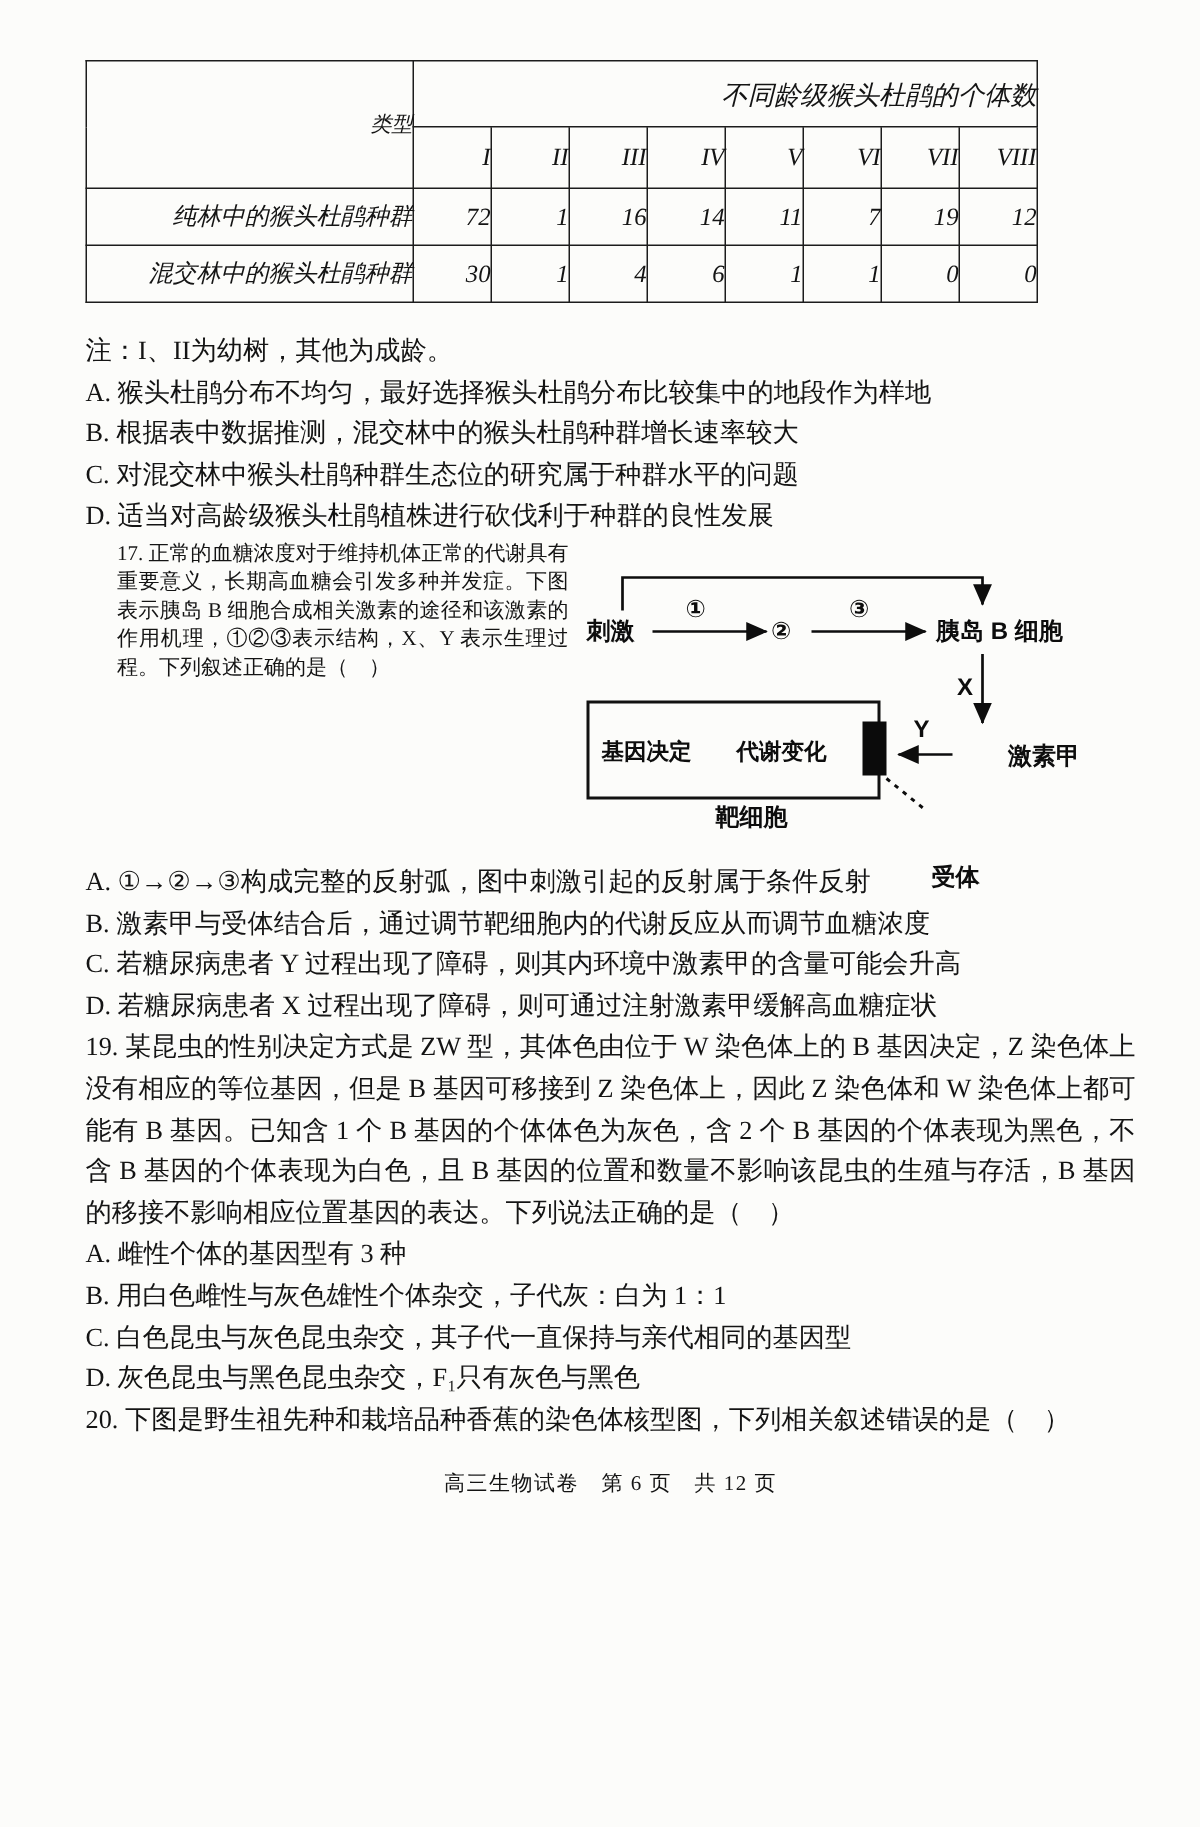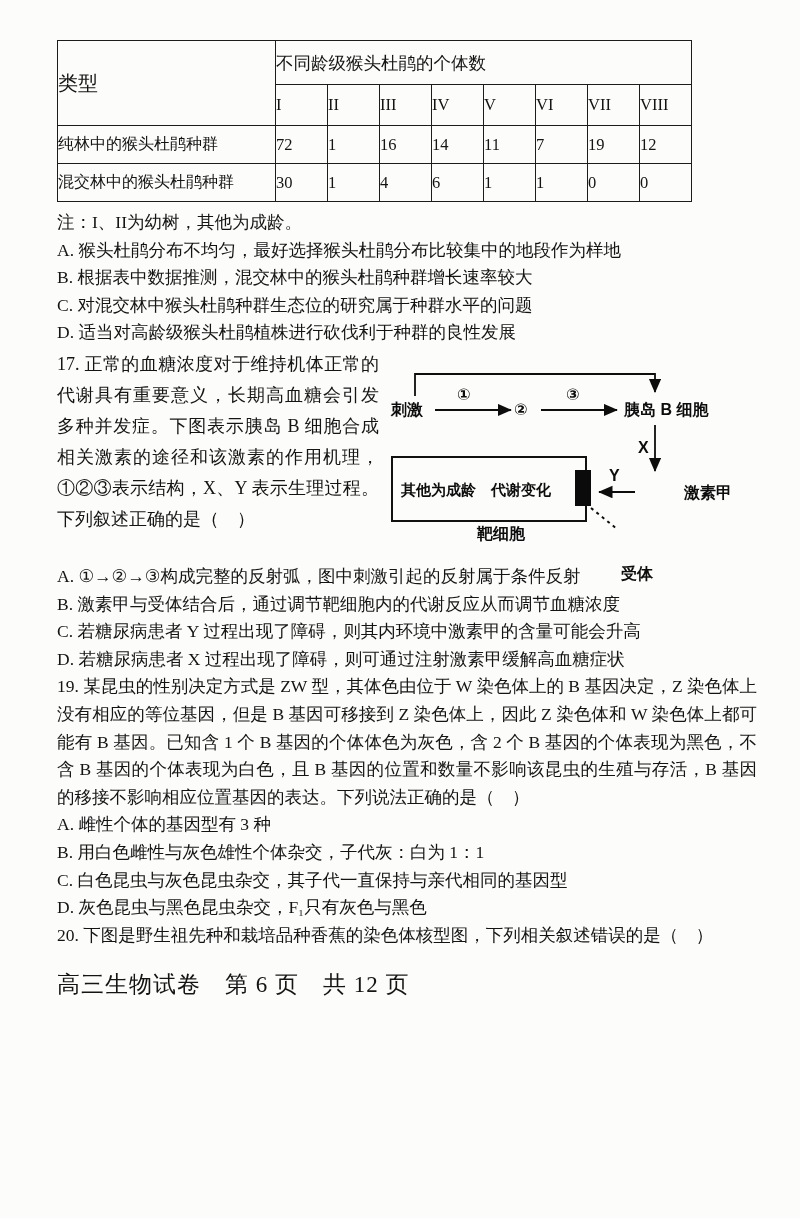--- a/index.html
+++ b/index.html
@@ -16,49 +16,51 @@
   }
   
   table.age-table {
     border-collapse:collapse;
     table-layout:fixed;
     width:634px;
     font-size:17px;
   }
   table.age-table td {
     border:1.6px solid #1c1c1c;
-    text-align:left;
+    text-align:right;
     vertical-align:middle;
     padding:0;
+    font-style:italic;
   }
   .r-group { height:44px; font-size:17.5px; }
   .r-roman { height:41px; font-size:16.5px; }
   .r-data  { height:38px; font-size:16.5px; }
-  td.type-cell { font-size:20px; }
+  td.type-cell { font-size:14px; }
   td.row-label { font-size:16px; }
   
   .line {
     font-size:17.5px;
     line-height:27.6px;
     white-space:nowrap;
   }
   .para {
     font-size:17.5px;
     line-height:27.6px;
     text-align:justify;
     width:700px;
   }
-  .note { margin-top:7px; }
+  .note { margin-top:18px; }
   
   .q17row { display:flex; margin-top:2px; }
   .q17stem {
     width:358px;
-    font-size:18px;
-    line-height:31px;
+    font-size:14px;
+    line-height:19px;
     text-align:justify;
+    margin-left:21px;
   }
   .diagram {
     position:relative;
     width:370px; height:196px;
     margin-left:8px; margin-top:10px;
     flex:none;
     font-family:"Liberation Sans","DejaVu Sans",sans-serif;
   }
   .diagram svg { position:absolute; left:0; top:0; }
   .dlabel {
@@ -76,21 +78,22 @@
     background:#fcfcfa;
   }
   .receptor-rect {
     position:absolute;
     left:188px; top:111px; width:16px; height:36px;
     background:#0b0b0b;
   }
   
   .footer {
     margin-top:20px;
-    font-size:23px;
+    text-align:center;
+    font-size:14px;
     letter-spacing:1px;
   }
   .opt-block { margin-top:8px; }
 </style>
 </head>
 <body>
 
 <div class="page">
   <div class="content">
 
@@ -185,23 +188,23 @@
 
         <div class="target-box"></div>
         <div class="receptor-rect"></div>
 
         <div class="dlabel big" style="left:4px; top:41px;">刺激</div>
         <div class="dlabel big" style="left:70px; top:26px;">①</div>
         <div class="dlabel big" style="left:127px; top:41px;">②</div>
         <div class="dlabel big" style="left:179px; top:26px;">③</div>
         <div class="dlabel big" style="left:237px; top:41px;">胰岛 B 细胞</div>
         <div class="dlabel big" style="left:251px; top:80px;">X</div>
-        <div class="dlabel big" style="left:297px; top:124px;">激素甲</div>
+        <div class="dlabel big" style="left:285px; top:124px;">激素甲</div>
         <div class="dlabel big" style="left:222px; top:108px;">Y</div>
-        <div class="dlabel" style="left:14px; top:122px;">其他为成龄</div>
+        <div class="dlabel" style="left:14px; top:122px;">基因决定</div>
         <div class="dlabel" style="left:104px; top:122px;">代谢变化</div>
         <div class="dlabel big" style="left:74px; top:165px;margin-left:16px;">靶细胞</div>
         <div class="dlabel big" style="left:234px; top:165px;margin-top:40px;">受体</div>
       </div>
     </div>
 
     <div class="opt-block">
       <div class="line">A. ①→②→③构成完整的反射弧，图中刺激引起的反射属于条件反射</div>
       <div class="line">B. 激素甲与受体结合后，通过调节靶细胞内的代谢反应从而调节血糖浓度</div>
       <div class="line">C. 若糖尿病患者 Y 过程出现了障碍，则其内环境中激素甲的含量可能会升高</div>

